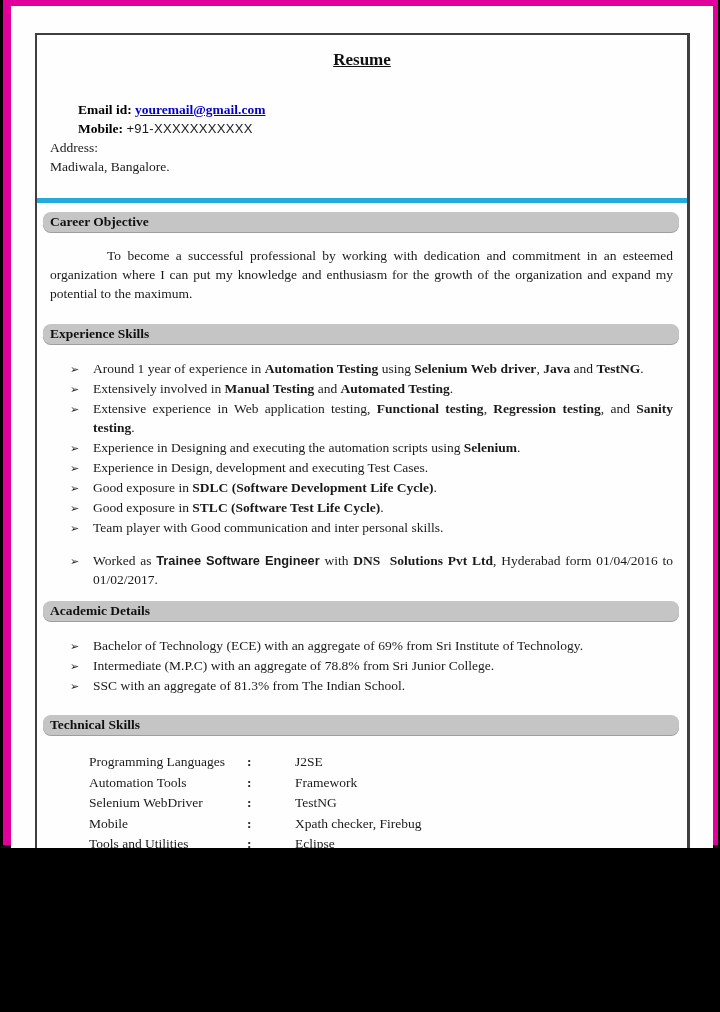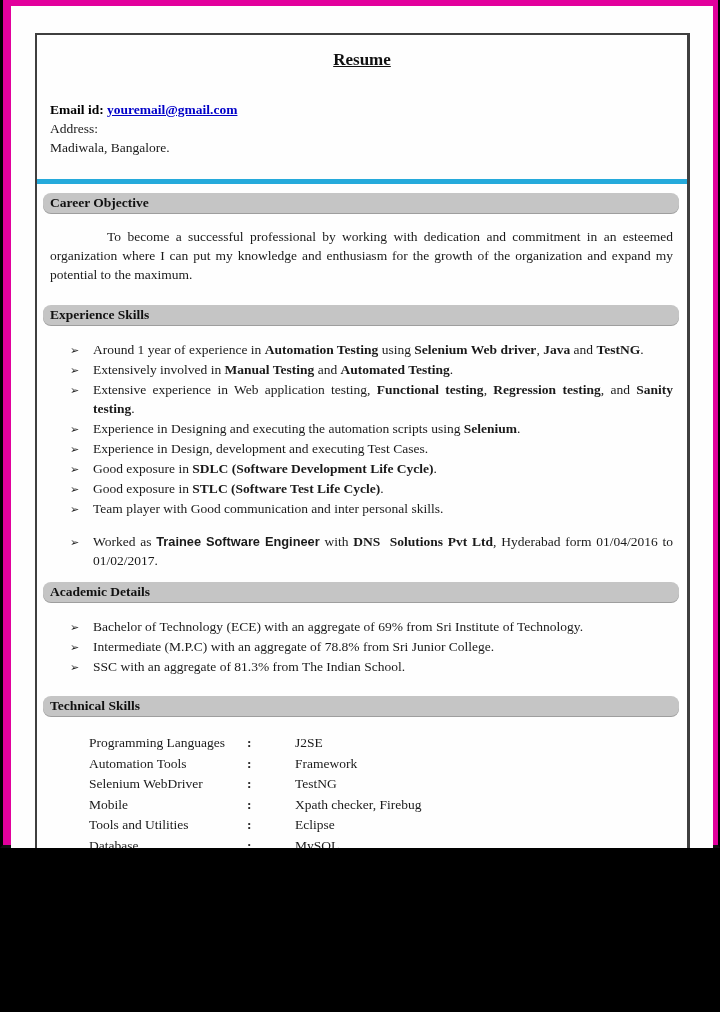--- a/index.html
+++ b/index.html
@@ -39,21 +39,21 @@
     line-height: 20px;
     font-weight: bold;
     text-decoration: underline;
     color: #111;
   }
   .contact {
     margin: 30px 14px 0 13px;
     font-size: 13.5px;
     line-height: 19px;
   }
-  .contact b { color: #000; }
+  .contact b { color: #000; margin-left: 28px; }
   .email-link {
     color: #0000c8;
     font-weight: bold;
     text-decoration: underline;
     cursor: pointer;
   }
   .sans { font-family: "Liberation Sans", sans-serif; font-size: 13px; letter-spacing: 0.3px; }
   .divider {
     margin-top: 22px;
     height: 5px;
@@ -121,20 +121,24 @@
   <div class="paper">
     <div class="inner">
 
       <div class="title">Resume</div>
 
       <div class="contact">
         <div>
           <b>Email id:</b>
           <a class="email-link">youremail@gmail.com</a>
         </div>
+        <div>
+          <b>Mobile:</b>
+          <span class="sans">+91-XXXXXXXXXXX</span>
+        </div>
         <div>Address:</div>
         <div>Madiwala, Bangalore.</div>
       </div>
 
       <div class="divider"></div>
 
       <div class="secbar">Career Objective</div>
 
       <p class="objective">To become a successful professional by working with dedication and commitment in an esteemed organization where I can put my knowledge and enthusiasm for the growth of the organization and expand my potential to the maximum.</p>
 

